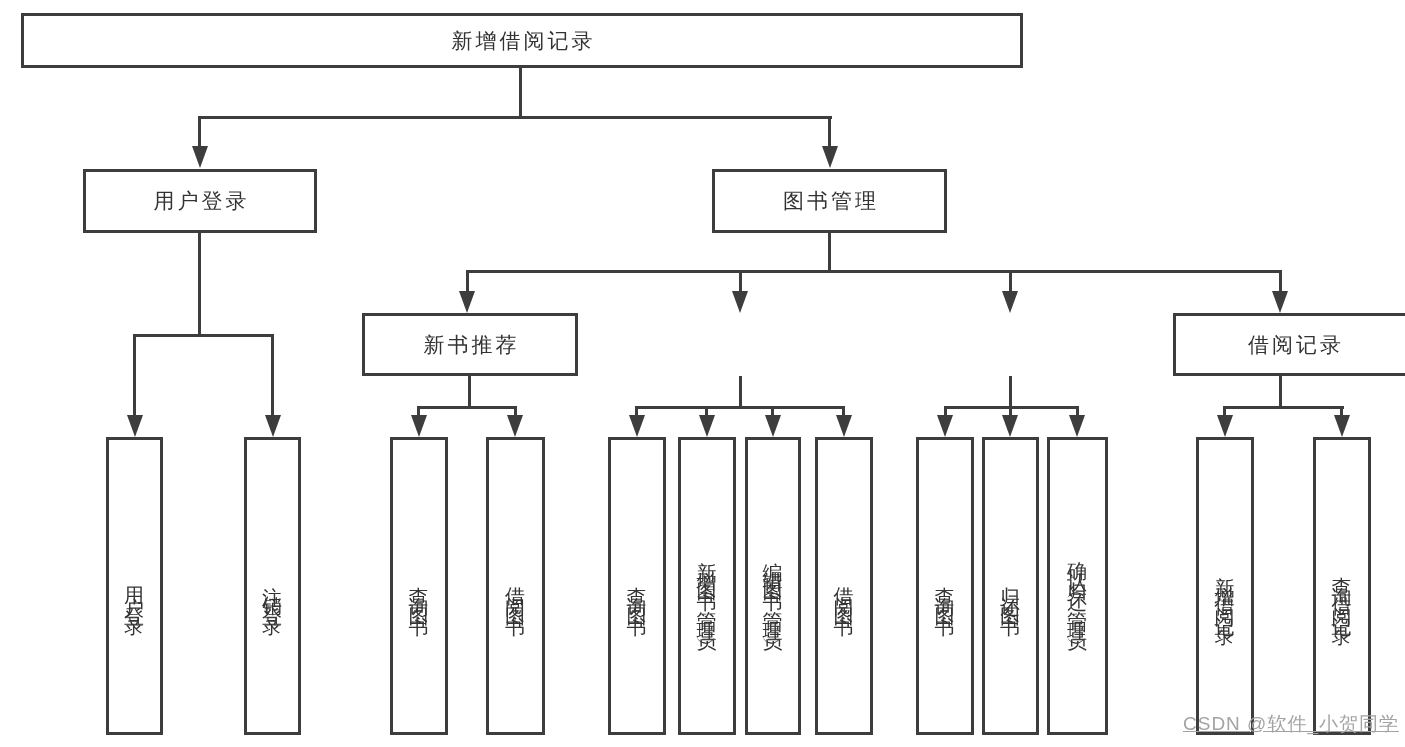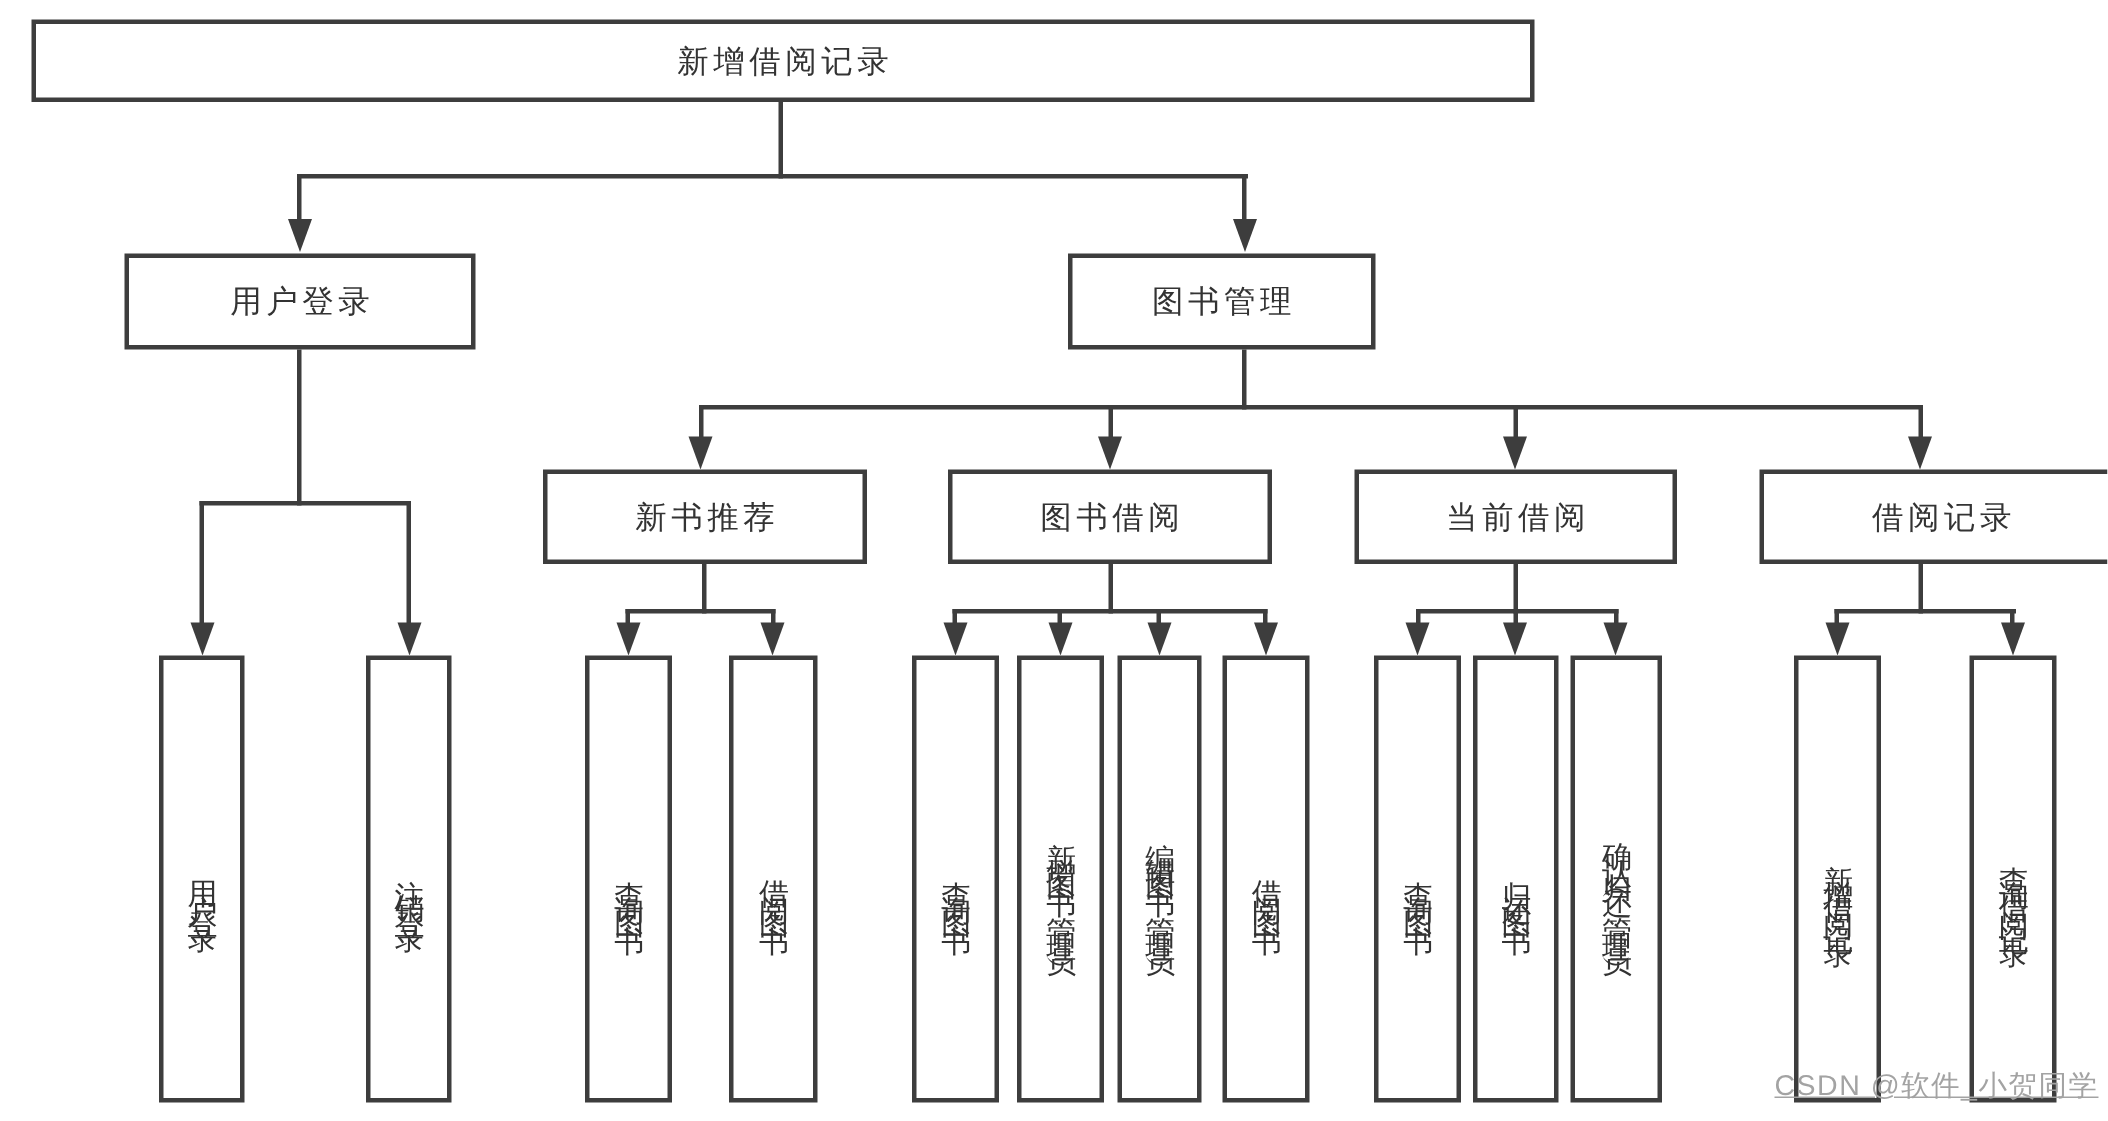--- a/index.html
+++ b/index.html
@@ -59,43 +59,41 @@
   <div class="box" style="left:21px;top:13px;width:1002px;height:55px">新增借阅记录</div>
 
   <div class="vl" style="left:519px;top:68px;height:51px"></div>
   <div class="hl" style="left:198px;top:116px;width:634px"></div>
   <div class="vl" style="left:198px;top:116px;height:34px"></div>
   <div class="arr" style="left:192px;top:146px"></div>
   <div class="vl" style="left:828px;top:116px;height:34px"></div>
   <div class="arr" style="left:822px;top:146px"></div>
 
   <div class="box lvl2" style="left:83px;width:234px">用户登录</div>
-  <div class="box lvl2" style="left:712px;width:205px">图书管理</div>
+  <div class="box lvl2" style="left:712px;width:235px">图书管理</div>
 
   <div class="vl" style="left:198px;top:233px;height:104px"></div>
   <div class="hl" style="left:133px;top:334px;width:141px"></div>
   <div class="vl" style="left:133px;top:334px;height:86px"></div>
   <div class="arr" style="left:127px;top:415px"></div>
   <div class="vl" style="left:271px;top:334px;height:86px"></div>
   <div class="arr" style="left:265px;top:415px"></div>
 
   <div class="vl" style="left:828px;top:233px;height:40px"></div>
   <div class="hl" style="left:466px;top:270px;width:816px"></div>
   <div class="vl" style="left:466px;top:270px;height:25px"></div>
   <div class="arr" style="left:459px;top:291px"></div>
   <div class="vl" style="left:739px;top:270px;height:25px"></div>
   <div class="arr" style="left:732px;top:291px"></div>
   <div class="vl" style="left:1009px;top:270px;height:25px"></div>
   <div class="arr" style="left:1002px;top:291px"></div>
   <div class="vl" style="left:1279px;top:270px;height:25px"></div>
   <div class="arr" style="left:1272px;top:291px"></div>
 
   <div class="box lvl3" style="left:362px;width:216px">新书推荐</div>
-  <div class="box lvl3" style="left:632px;width:216px">图书借阅</div>
-  <div class="box lvl3" style="left:903px;width:215px">当前借阅</div>
   <div class="box lvl3" style="left:1173px;width:243px">借阅记录</div>
 
   <div class="vl" style="left:468px;top:376px;height:33px"></div>
   <div class="hl" style="left:417px;top:406px;width:100px"></div>
   <div class="vl" style="left:417px;top:406px;height:14px"></div>
   <div class="arr" style="left:411px;top:415px"></div>
   <div class="vl" style="left:514px;top:406px;height:14px"></div>
   <div class="arr" style="left:507px;top:415px"></div>
 
   <div class="vl" style="left:739px;top:376px;height:33px"></div>

